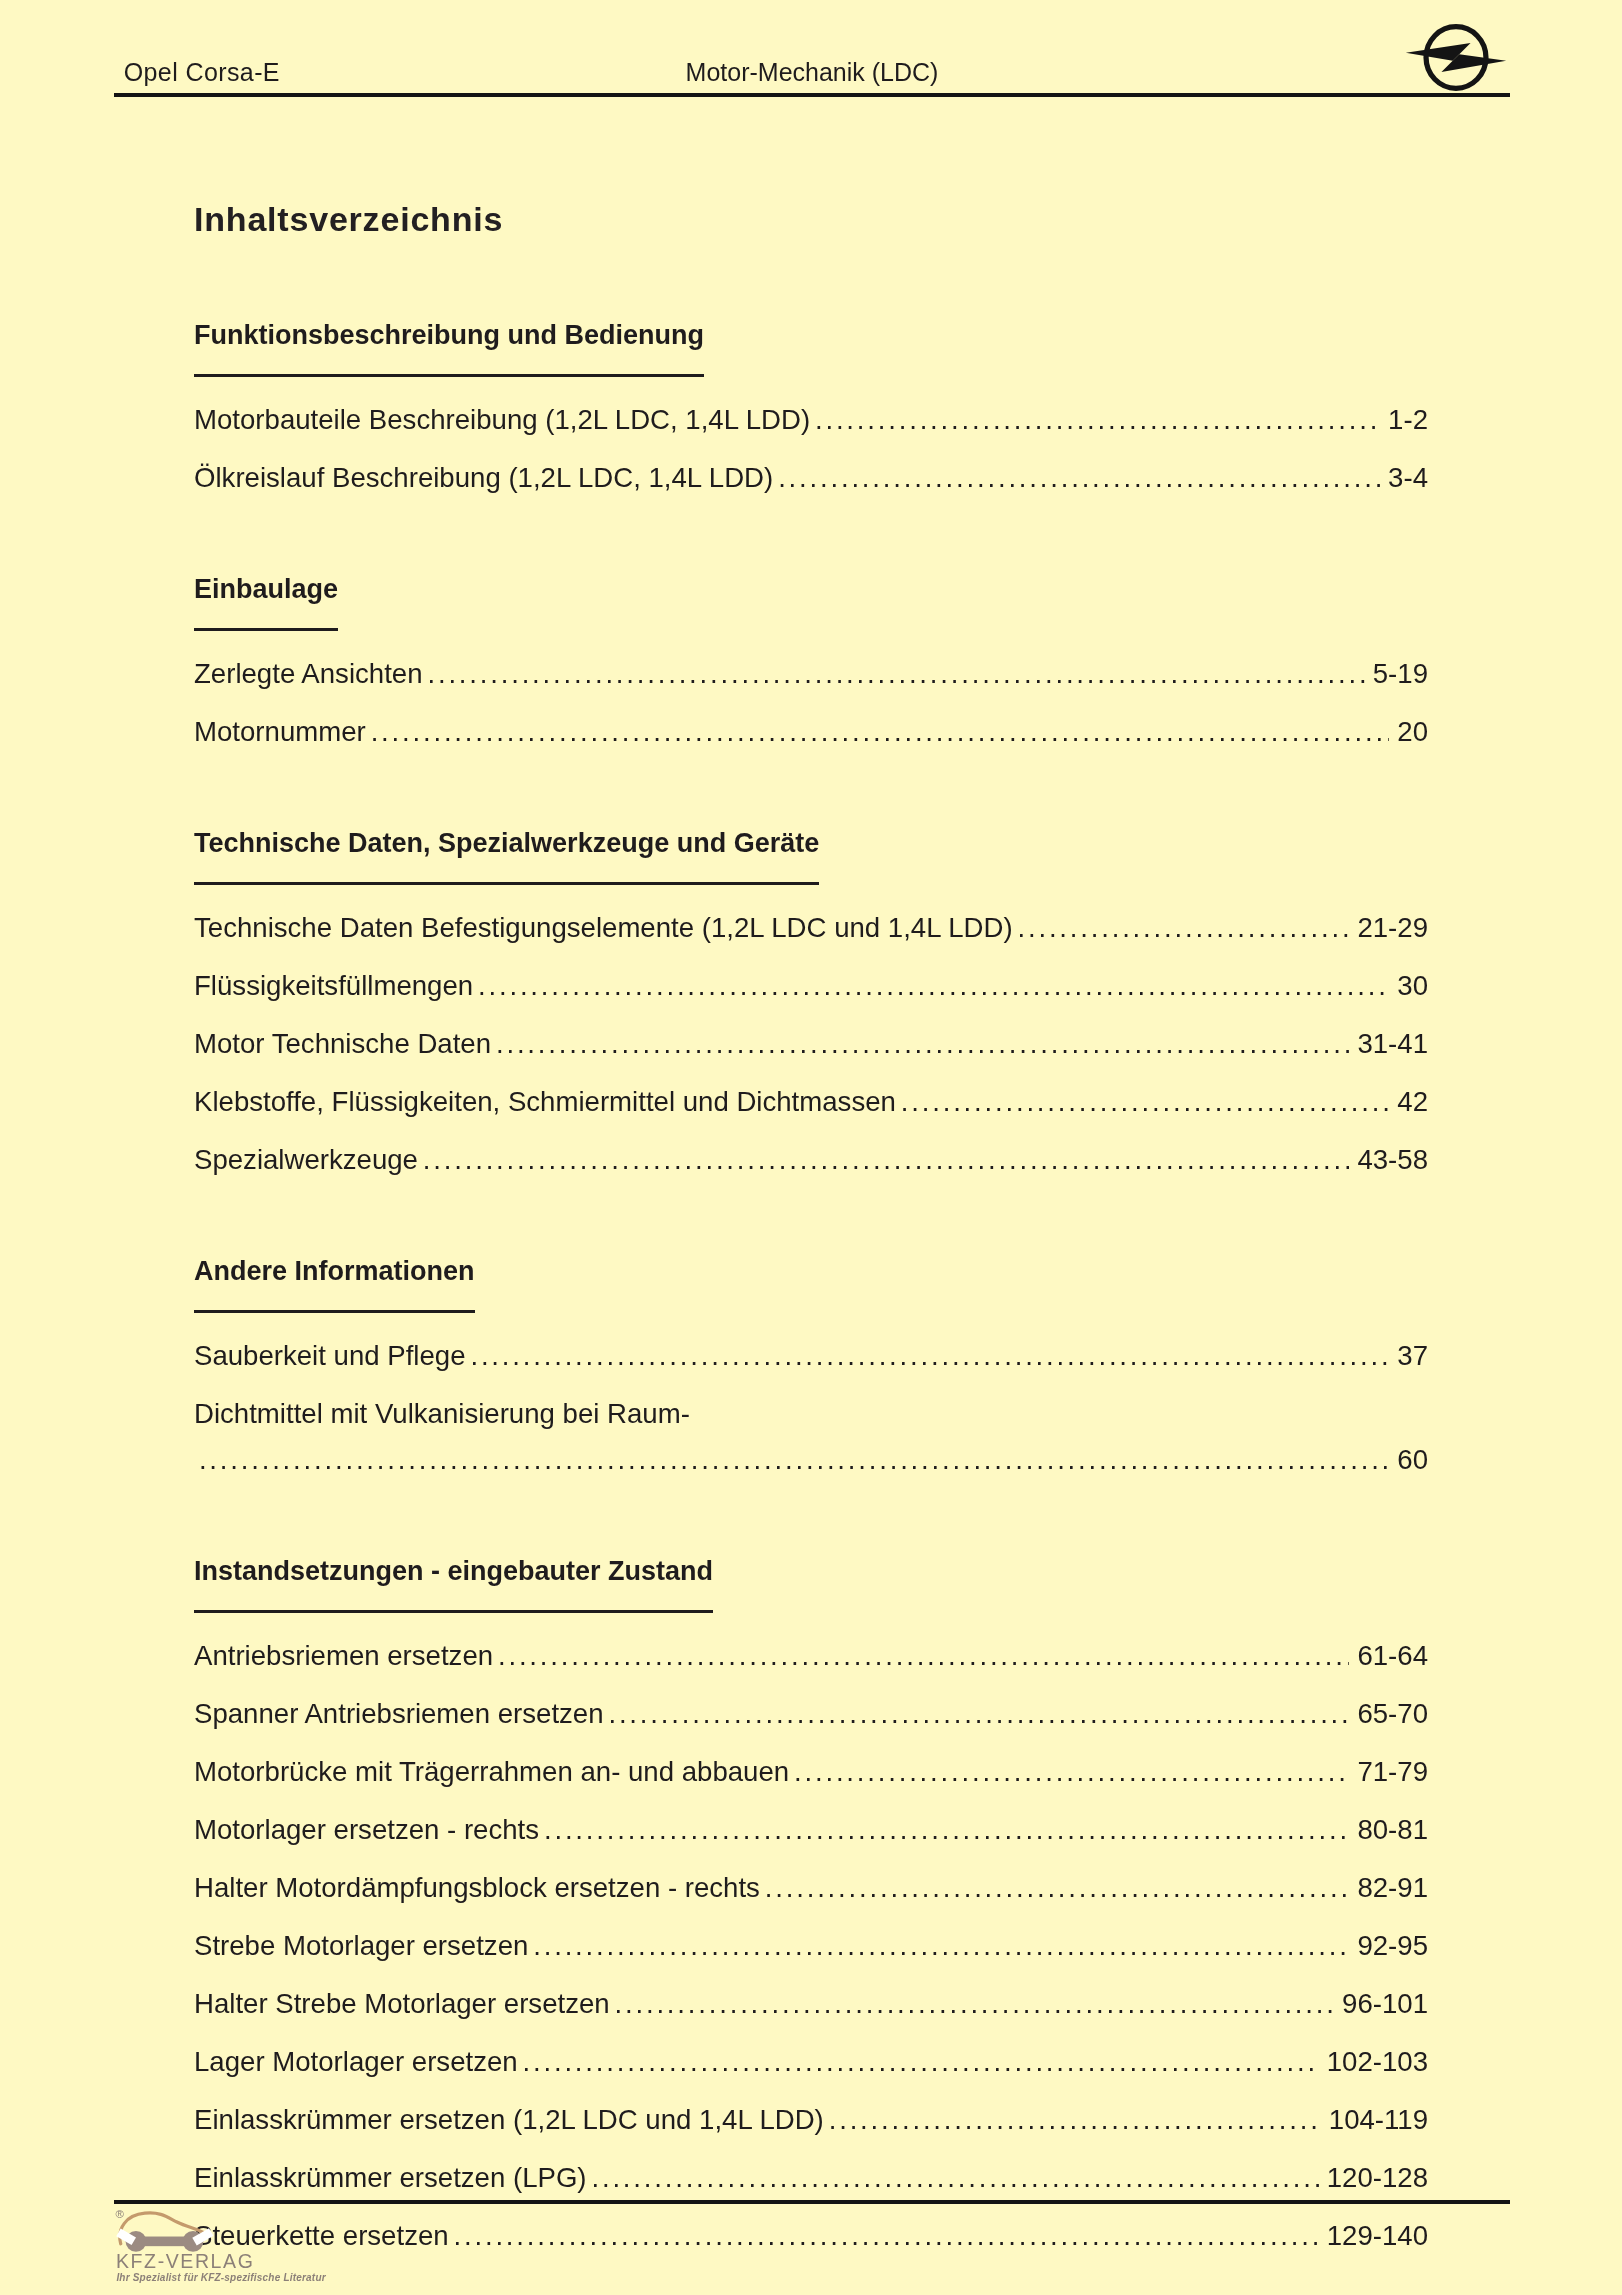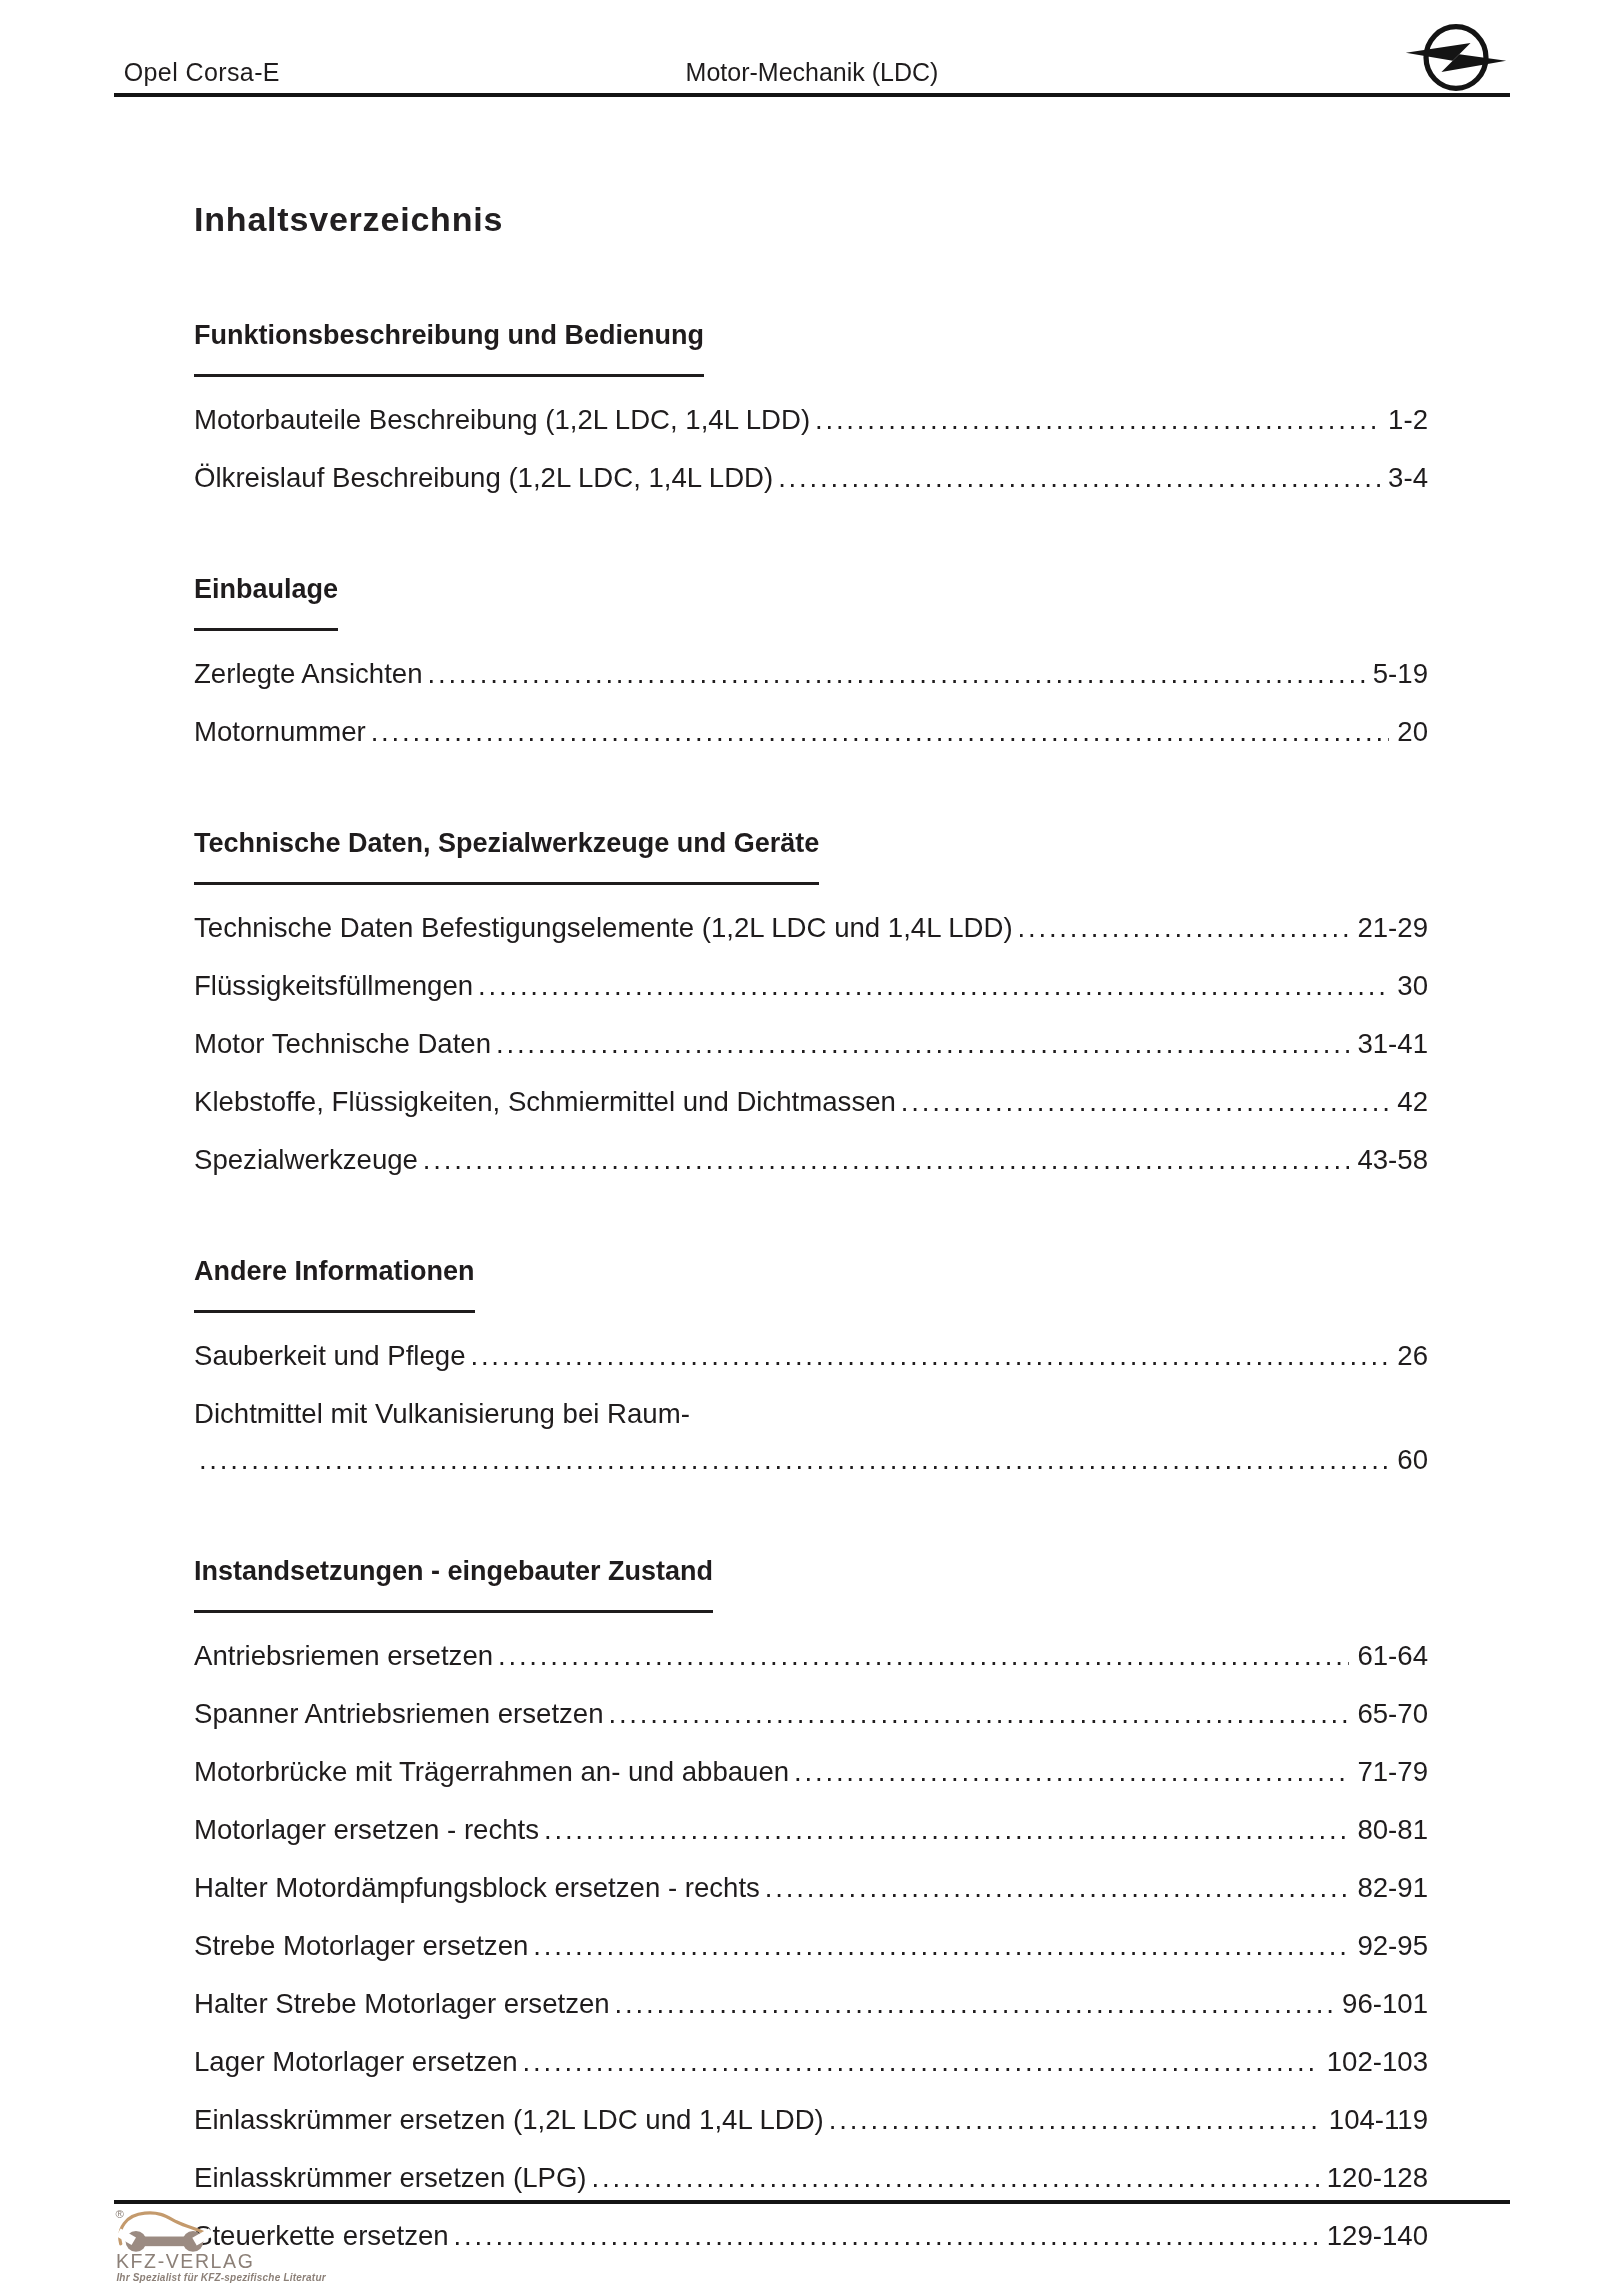--- a/index.html
+++ b/index.html
@@ -1,17 +1,17 @@
 <!DOCTYPE html>
 <html style="font-size:13px"><head>
 <meta charset="utf-8">
 <style>
   html,body { margin:0; padding:0; background:#e8e8e8; }
   .page {
-    position:relative; width:1622px; height:2295px; background:#ffffff;
+    position:relative; width:1622px; height:2295px; background:#fef9c3;
     font-family:"Liberation Sans","DejaVu Sans",sans-serif; color:#1f1c1d;
     overflow:hidden; margin:0 auto;
   }
 
   
   .header {
     position:absolute; left:114px; top:0; width:1396px; height:93px;
     border-bottom:4px solid #141414;
   }
   .header-left {
@@ -158,21 +158,21 @@
   </section>
 
   <section class="toc-section">
     <h2 class="section-heading">
       <span class="heading-text">Andere Informationen</span>
     </h2>
     <div class="entries">
   <div class="toc-entry">
     <span class="entry-label">Sauberkeit und Pflege</span>
     <span class="dots">....................................................................................................................................................................................................................................................................</span>
-    <span class="pagenum">26</span>
+    <span class="pagenum">37</span>
   </div>
 <div class="entry-pre">Dichtmittel mit Vulkanisierung bei Raum-</div>
   <div class="toc-entry">
     <span class="dots">....................................................................................................................................................................................................................................................................</span>
     <span class="pagenum">60</span>
   </div>
 </div>
   </section>
 
   <section class="toc-section">

